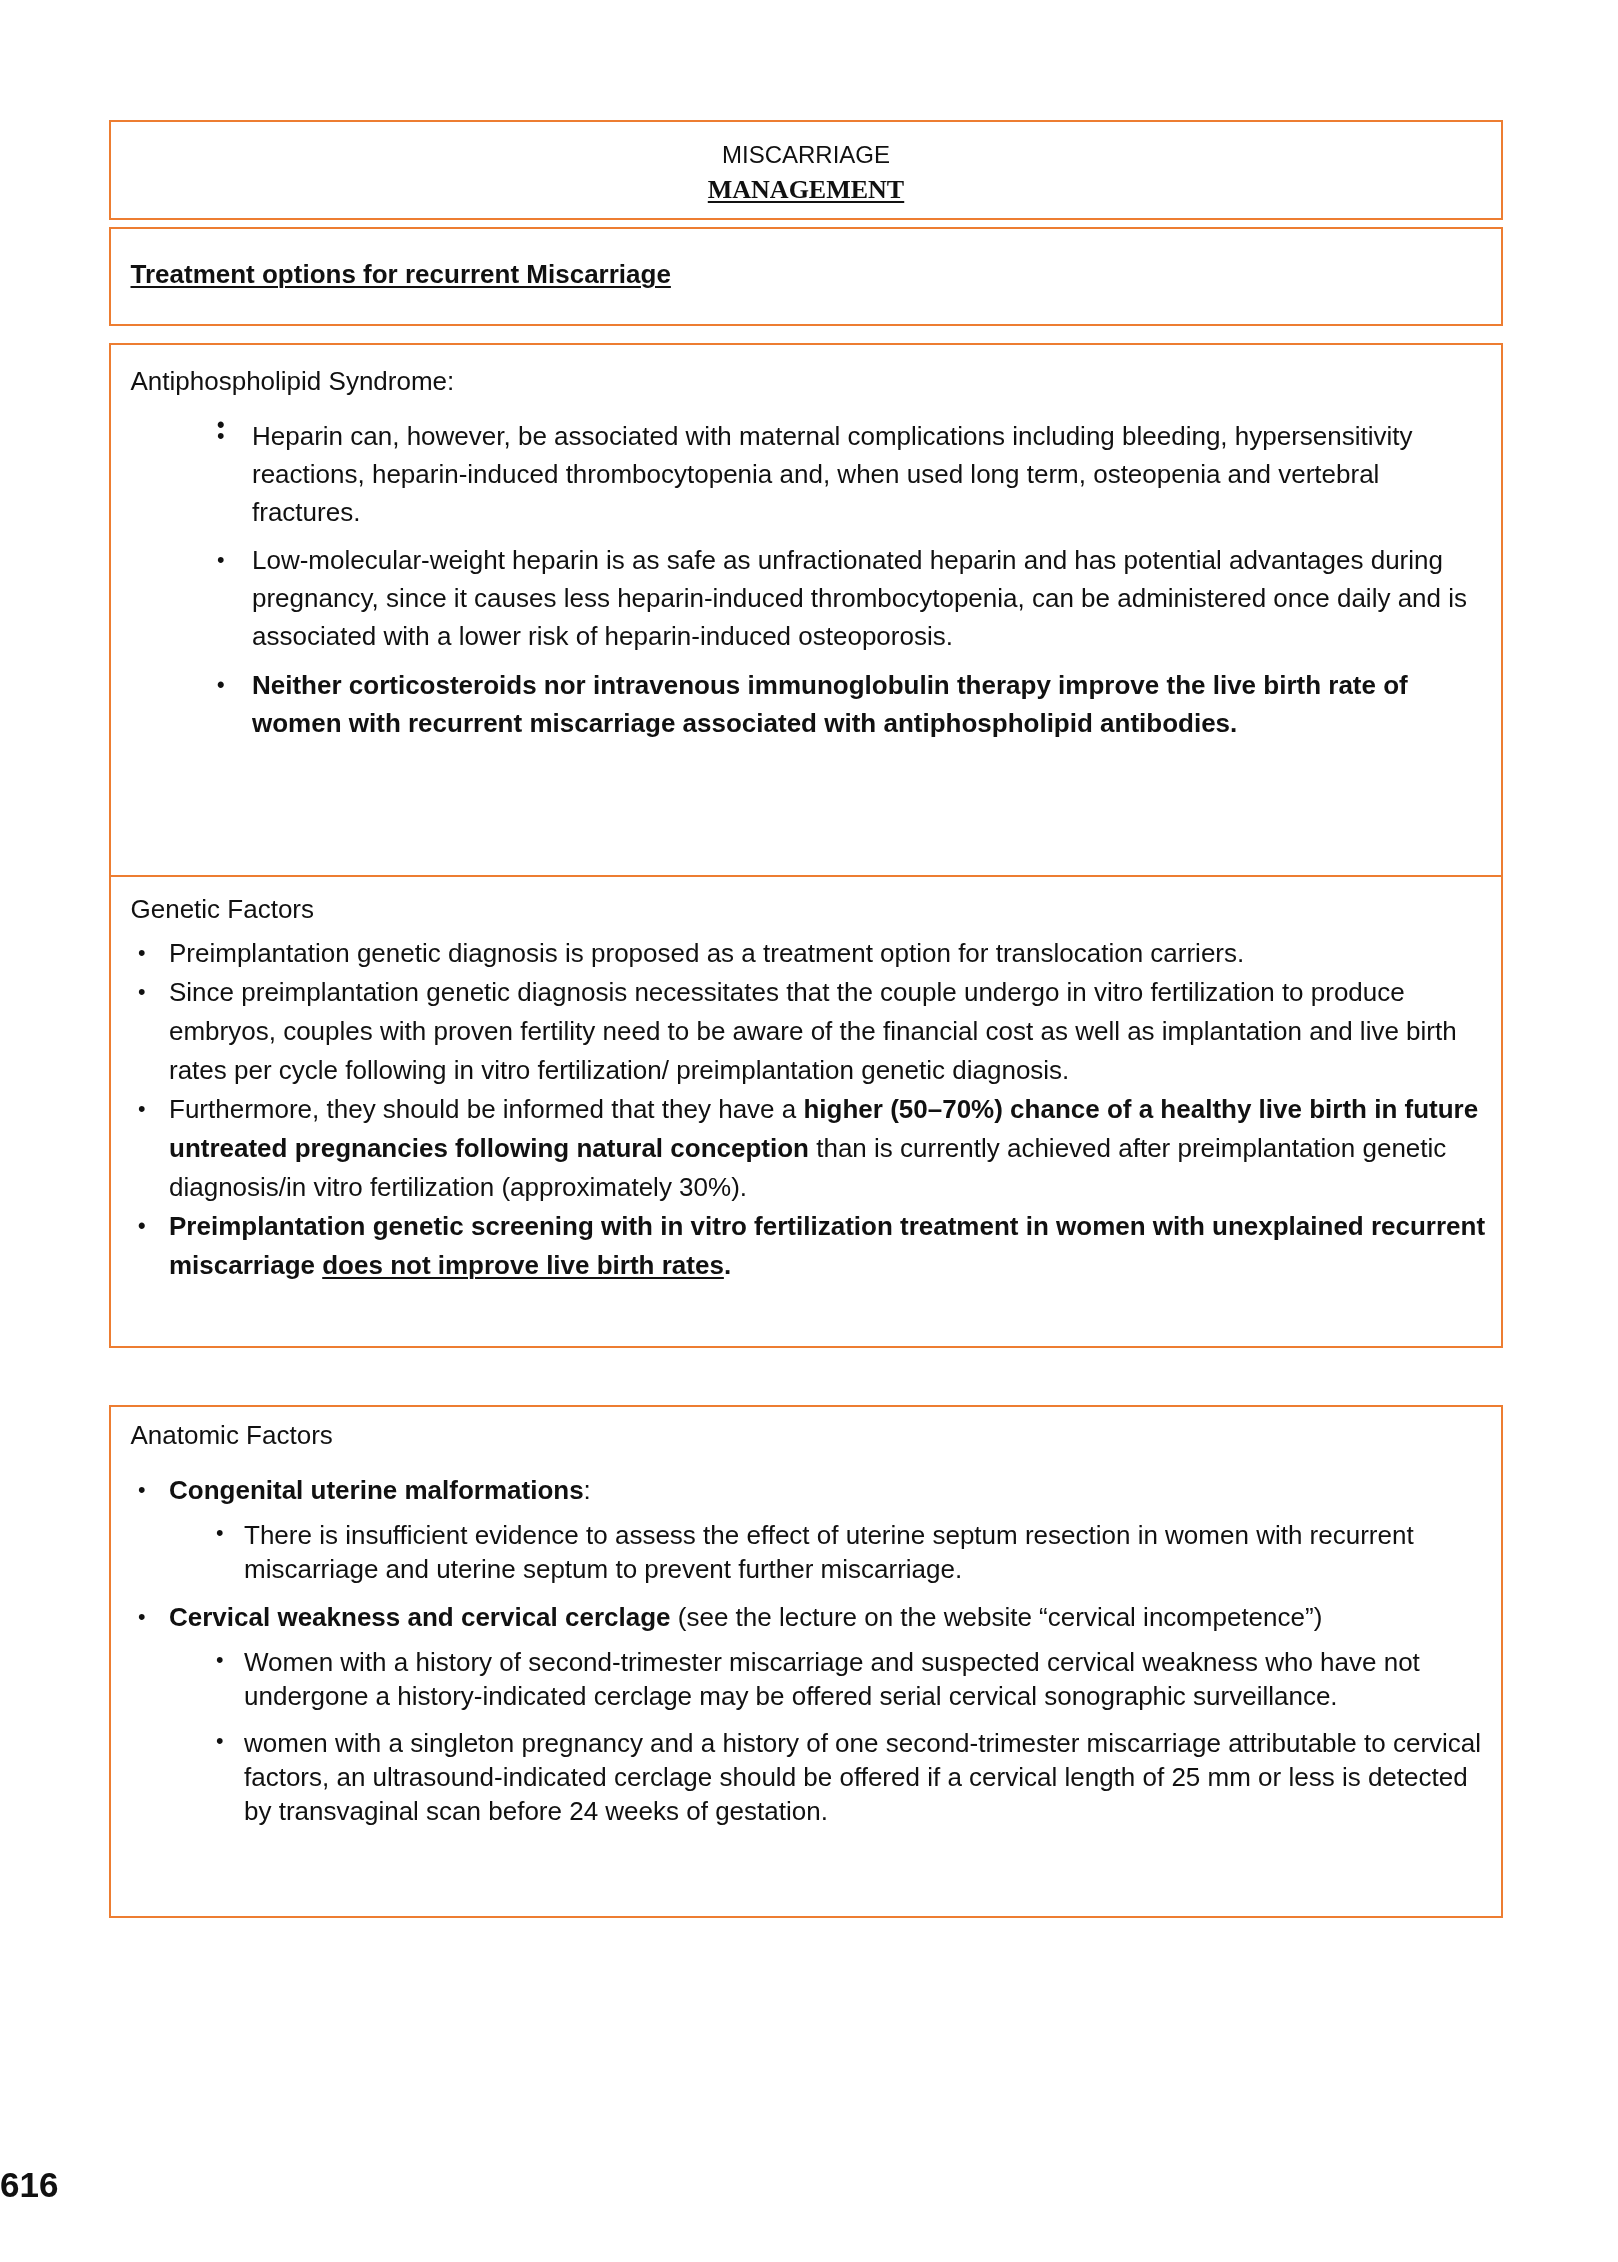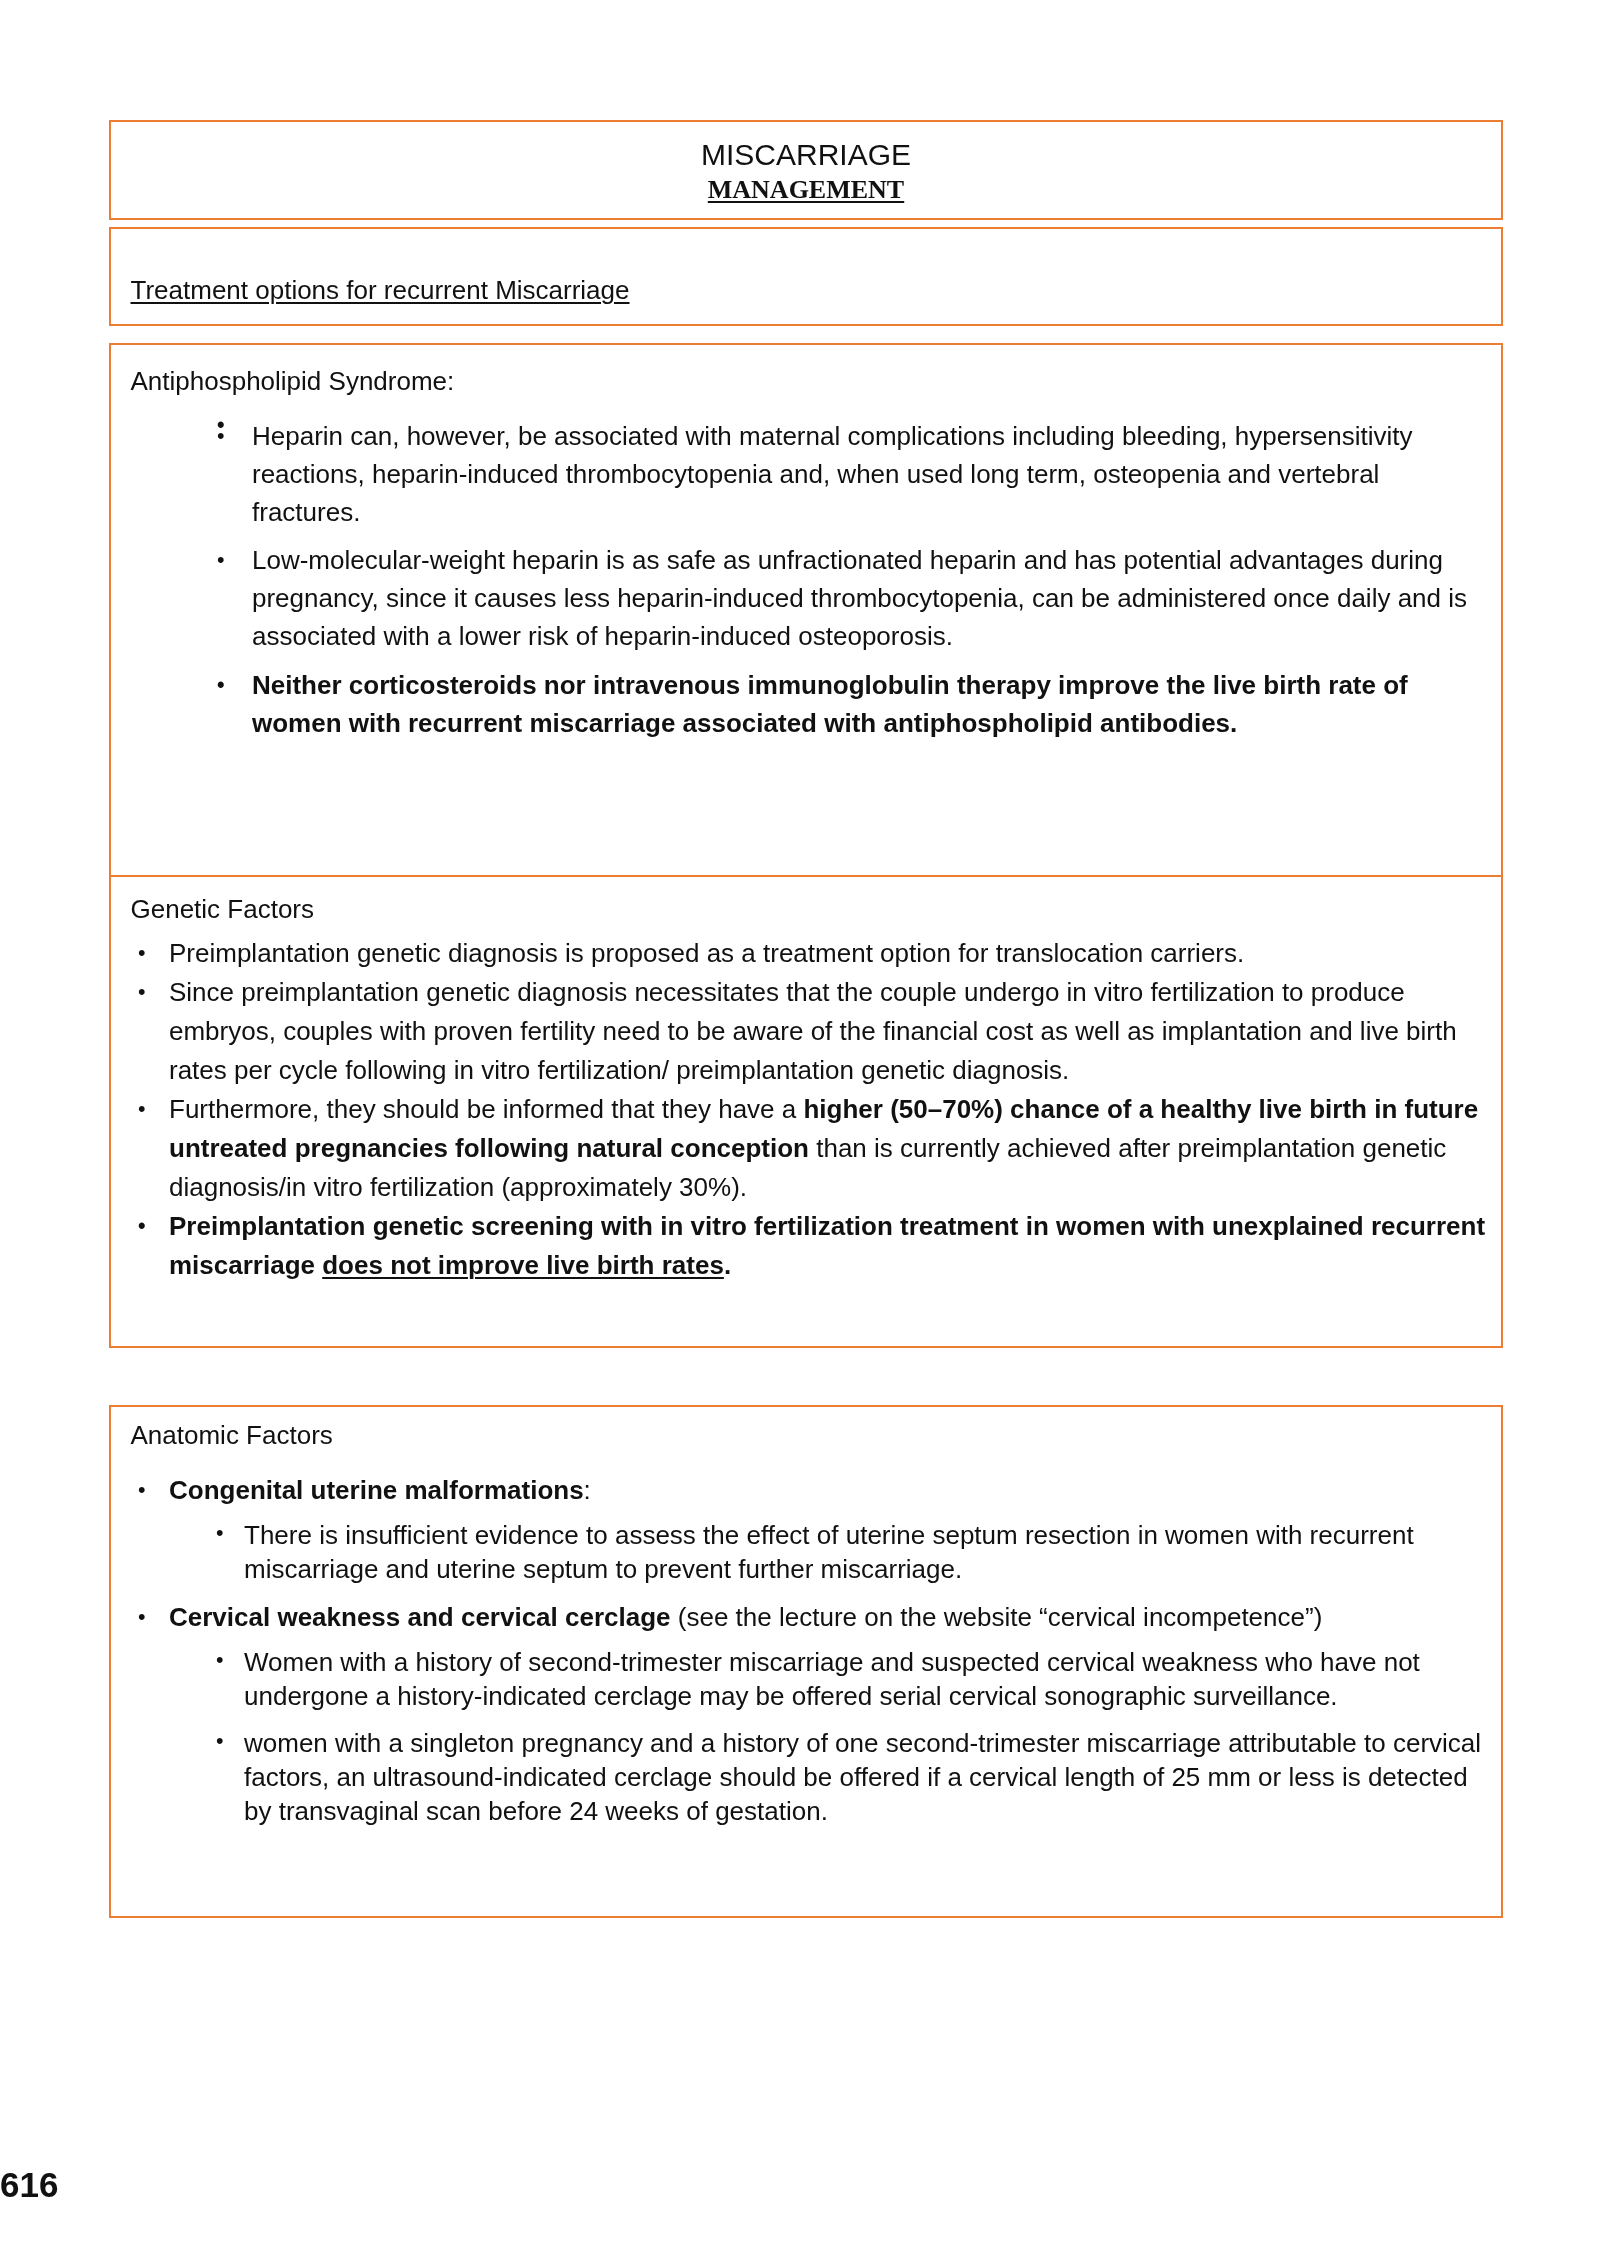--- a/index.html
+++ b/index.html
@@ -7,25 +7,25 @@
     width: 1619px; height: 2263px; position: relative; overflow: hidden;
     font-family: "Liberation Sans", "DejaVu Sans", sans-serif;
     color: #111111;
   }
   .box {
     position: absolute; left: 109px; width: 1394px;
     border: 2.9px solid #ED7D31; background: #fff;
     box-sizing: border-box;
   }
   .box-title { top: 120px; height: 100px; text-align: center; }
-  .title-line1 { position: absolute; left: 0; right: 0; top: 15.6px; font-size: 30px; line-height: 33px; }
+  .title-line1 { position: absolute; left: 0; right: 0; top: 15.6px; font-size: 24px; line-height: 33px; }
   .title-line2 { position: absolute; left: 0; right: 0; top: 51px; font-size: 26px; line-height: 33px; font-weight: bold; text-decoration: underline; text-decoration-thickness: 2px; text-underline-offset: 2.9px; font-family: Liberation Serif, serif; }
 
   .box-sub { top: 227px; height: 99px; }
-  .sub-heading { position: absolute; left: 19.5px; top: 29px; font-size: 26px; line-height: 33px; font-weight: normal; text-decoration: underline; text-decoration-thickness: 2px; text-underline-offset: 2.9px; margin-top: 16px; }
+  .sub-heading { position: absolute; left: 19.5px; top: 29px; font-size: 26px; line-height: 33px; font-weight: bold; text-decoration: underline; text-decoration-thickness: 2px; text-underline-offset: 2.9px; }
 
   .box-aps { top: 343px; height: 617px; }
   .box-gen { top: 875px; height: 473px; }
   .box-ana { top: 1365px; height: 513px; margin-top: 40px; }
 
   .sec-heading { position: absolute; left: 19.5px; font-size: 26px; line-height: 33px; }
 
   ul { list-style: none; margin: 0; padding: 0; }
   .list { position: absolute; font-size: 26px; }
   .list li { position: relative; }

